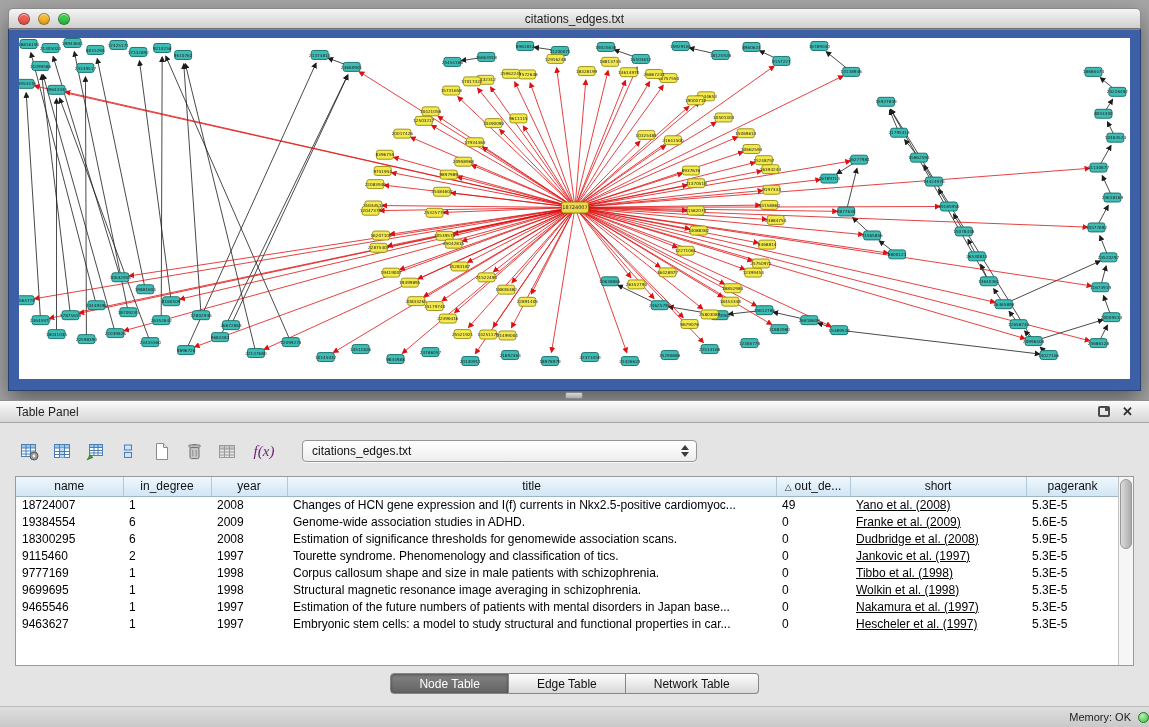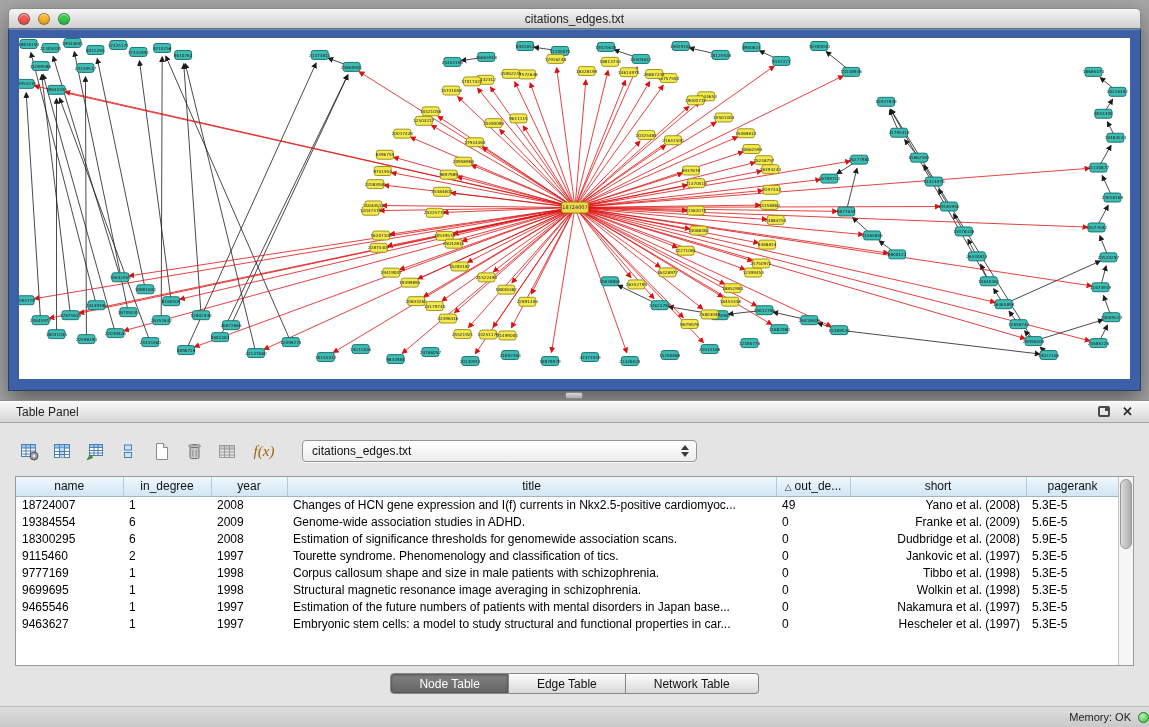--- a/index.html
+++ b/index.html
@@ -36,39 +36,39 @@
   .panel-float { width:12px; height:11px; border:2px solid #4a4a4a; border-radius:2px; margin-right:12px;
     position:relative; display:inline-block; cursor:pointer; }
   .panel-float::after { content:""; position:absolute; right:-1px; top:-1px; width:4px; height:4px; background:#4a4a4a; }
   .panel-x { font-size:13px; font-weight:bold; color:#2e2e2e; cursor:pointer; line-height:1; }
 
   .panel-body { position:absolute; left:0; top:22px; right:0; bottom:21px; background:#e4e4e4; }
 
   .toolbar { display:flex; align-items:center; padding:15px 0 12px 16px; height:53px; }
   .tool { width:26px; height:24px; display:flex; align-items:center; justify-content:center;
     margin-right:7px; cursor:pointer; }
-  .tool.fx { font-family:"Liberation Serif",serif; font-style:italic; font-size:15px; color:#a16207; margin-left:4px; }
+  .tool.fx { font-family:"Liberation Serif",serif; font-style:italic; font-size:15px; color:#701a75; margin-left:4px; }
   .combo { margin-left:18px; width:395px; height:22px; border:1px solid #949494; border-radius:4px;
     background:linear-gradient(#ffffff,#ededed); display:flex; align-items:center; padding:0 22px 0 9px;
     font-size:12px; color:#111; position:relative; cursor:pointer; box-shadow:0 1px 0 rgba(255,255,255,.7); }
   .combo-arrows { position:absolute; right:7px; top:4px; display:flex; flex-direction:column; gap:2px; }
   .combo-arrows .up { width:0; height:0; border-left:4px solid transparent; border-right:4px solid transparent;
     border-bottom:5px solid #3c3c3c; }
   .combo-arrows .down { width:0; height:0; border-left:4px solid transparent; border-right:4px solid transparent;
     border-top:5px solid #3c3c3c; }
 
   .table-wrap { margin:0 15px; height:190px; background:#fff; border:1px solid #9a9a9a; position:relative; overflow:hidden; }
   table { border-collapse:collapse; table-layout:fixed; width:1103px; }
   thead th { height:19px; background:linear-gradient(#eef7fd,var(--table-header-bg,#d2e6f4));
     border-right:1px solid #b3c8d9; border-bottom:1px solid #9eb5c6; font-size:12px; font-weight:normal;
     color:#111; text-align:center; overflow:hidden; white-space:nowrap; cursor:pointer; }
   thead th .sort-glyph { font-size:9px; margin-right:3px; color:#333; }
   tbody td { height:17px; font-size:12px; color:#000; padding:0 6px; white-space:nowrap; overflow:hidden; }
   tbody tr { cursor:default; }
-  td.col-short { text-align:right; }
+  td.col-short { text-align:left;text-decoration:underline; }
   .vscroll { position:absolute; right:0; top:0; bottom:0; width:15px; background:#f6f6f6; border-left:1px solid #c3c3c3; }
   .vscroll .thumb { position:absolute; left:1px; right:1px; top:2px; height:70px; border-radius:7px;
     background:linear-gradient(90deg,#dcdcdc,#ababab); border:1px solid #989898; cursor:pointer; }
 
   .tabs-row { display:flex; justify-content:center; margin-top:7px; }
   .tabs-row button { height:21px; padding:0 28px; font-size:12px; font-family:"Liberation Sans",sans-serif;
     border:1px solid #868686; border-left-width:0; background:linear-gradient(#fdfdfd,#d8d8d8); color:#111; cursor:pointer; }
   .tabs-row button:first-child { border-left-width:1px; border-radius:4px 0 0 4px; }
   .tabs-row button:last-child { border-radius:0 4px 4px 0; }
   .tabs-row button.active { background:linear-gradient(#838383,var(--tab-active,#636363)); color:#fff;

